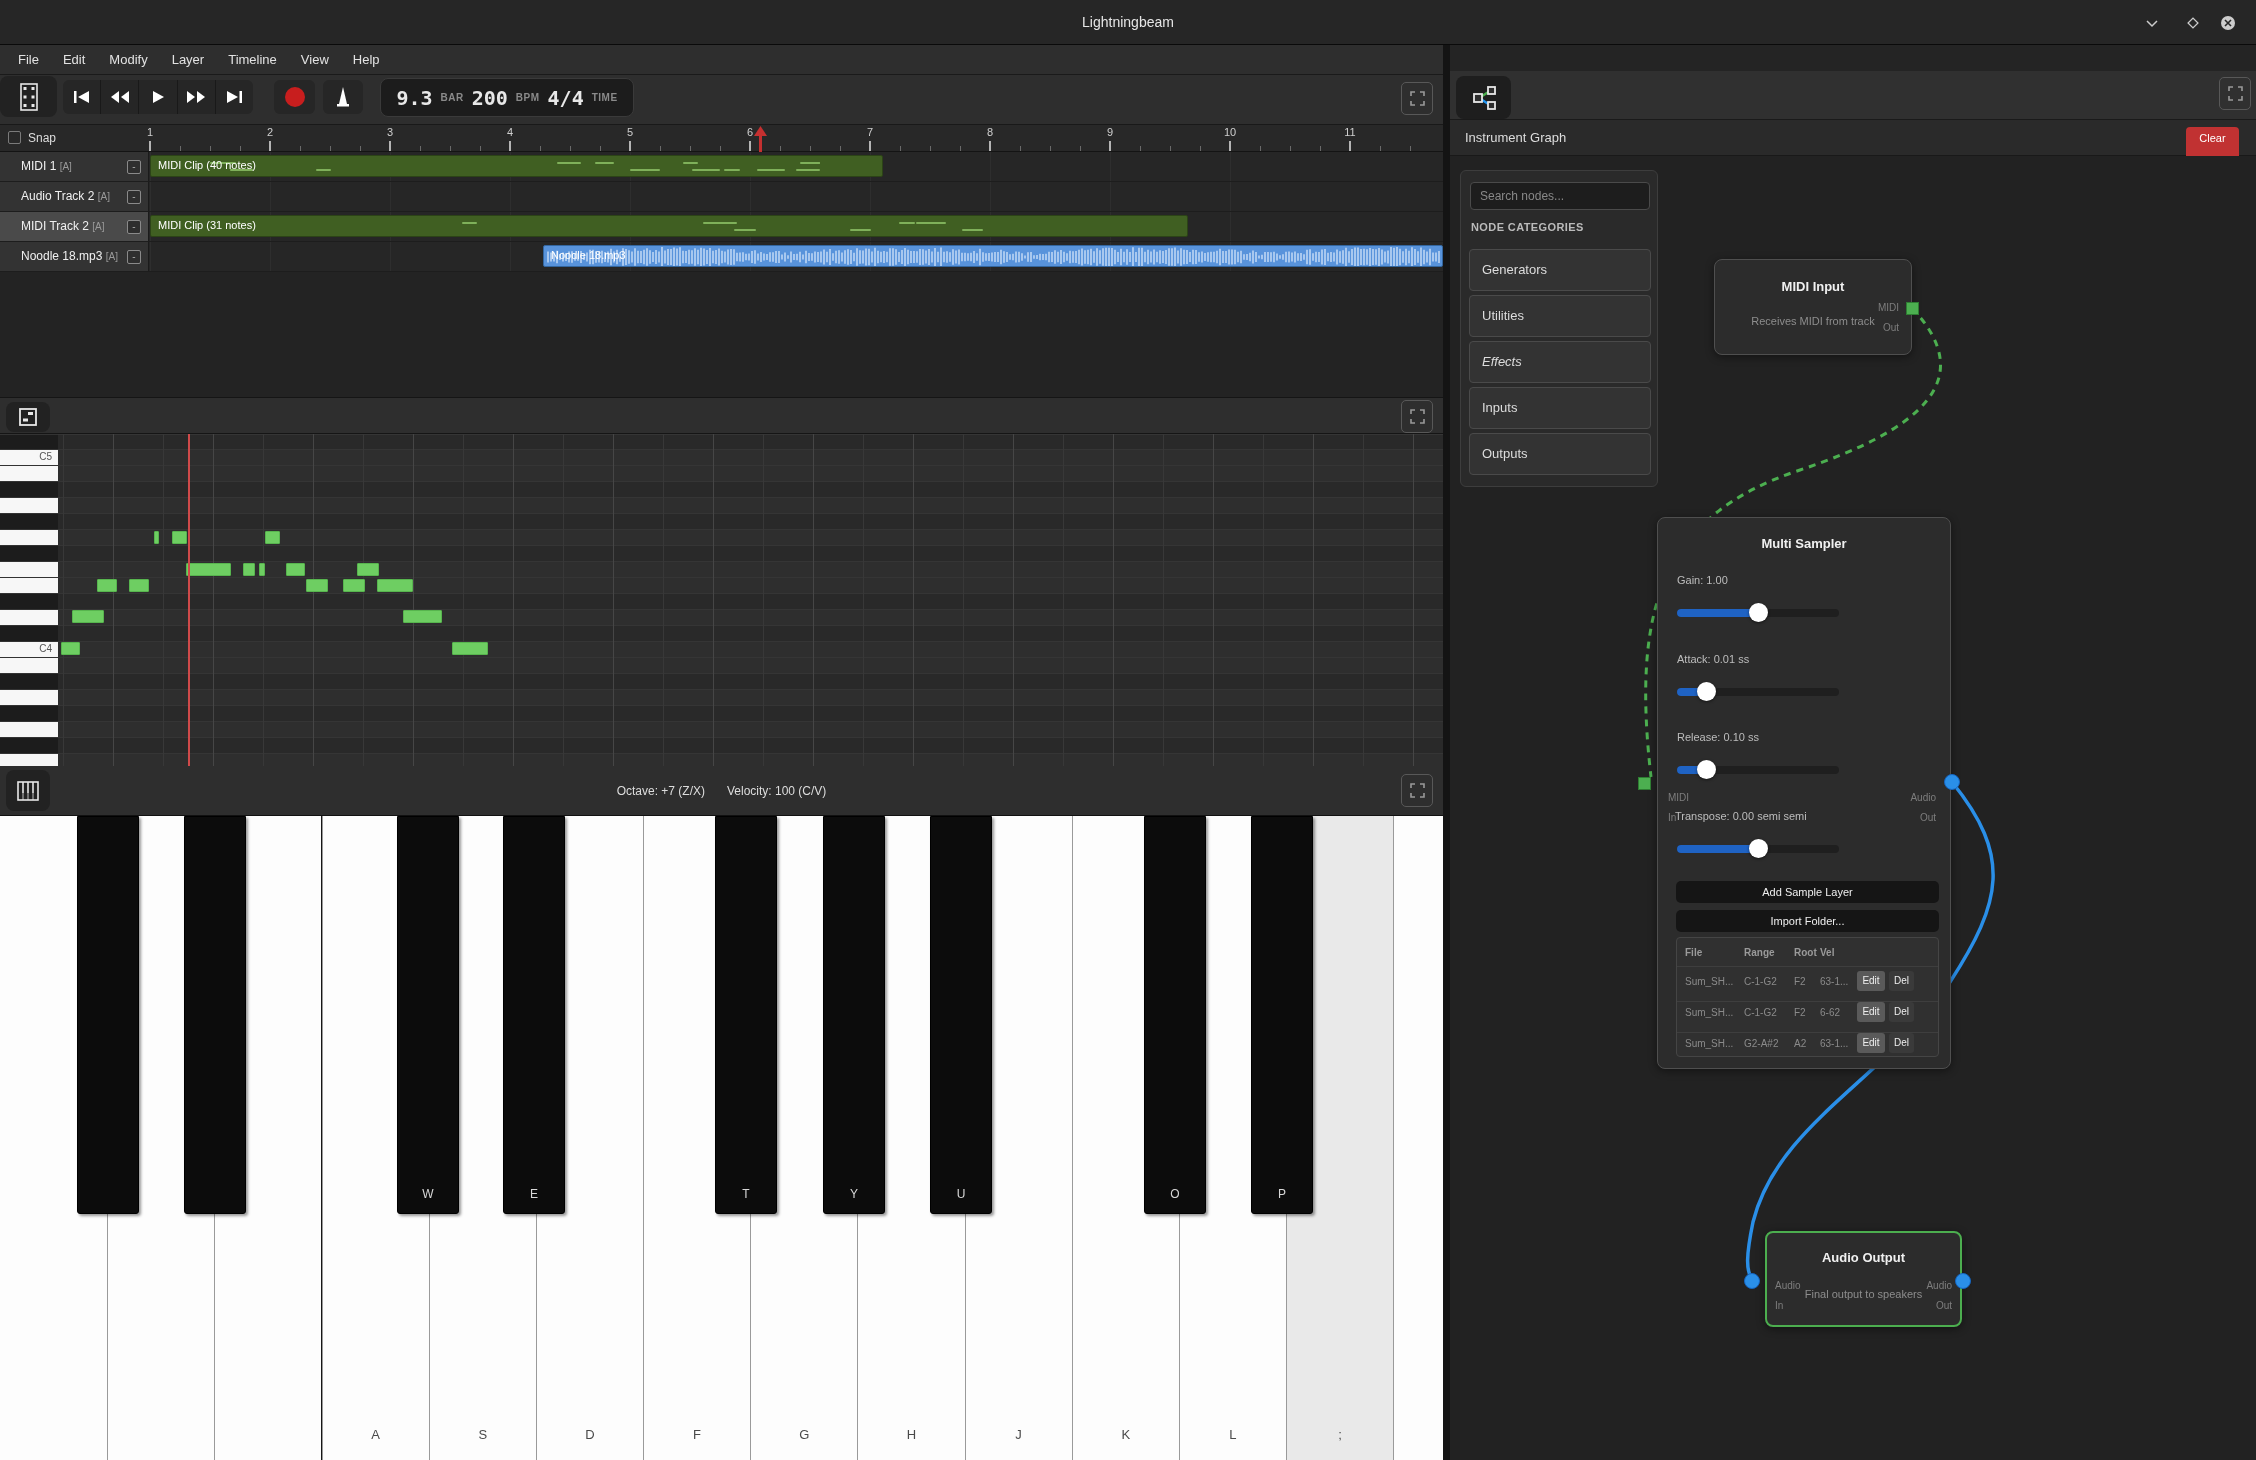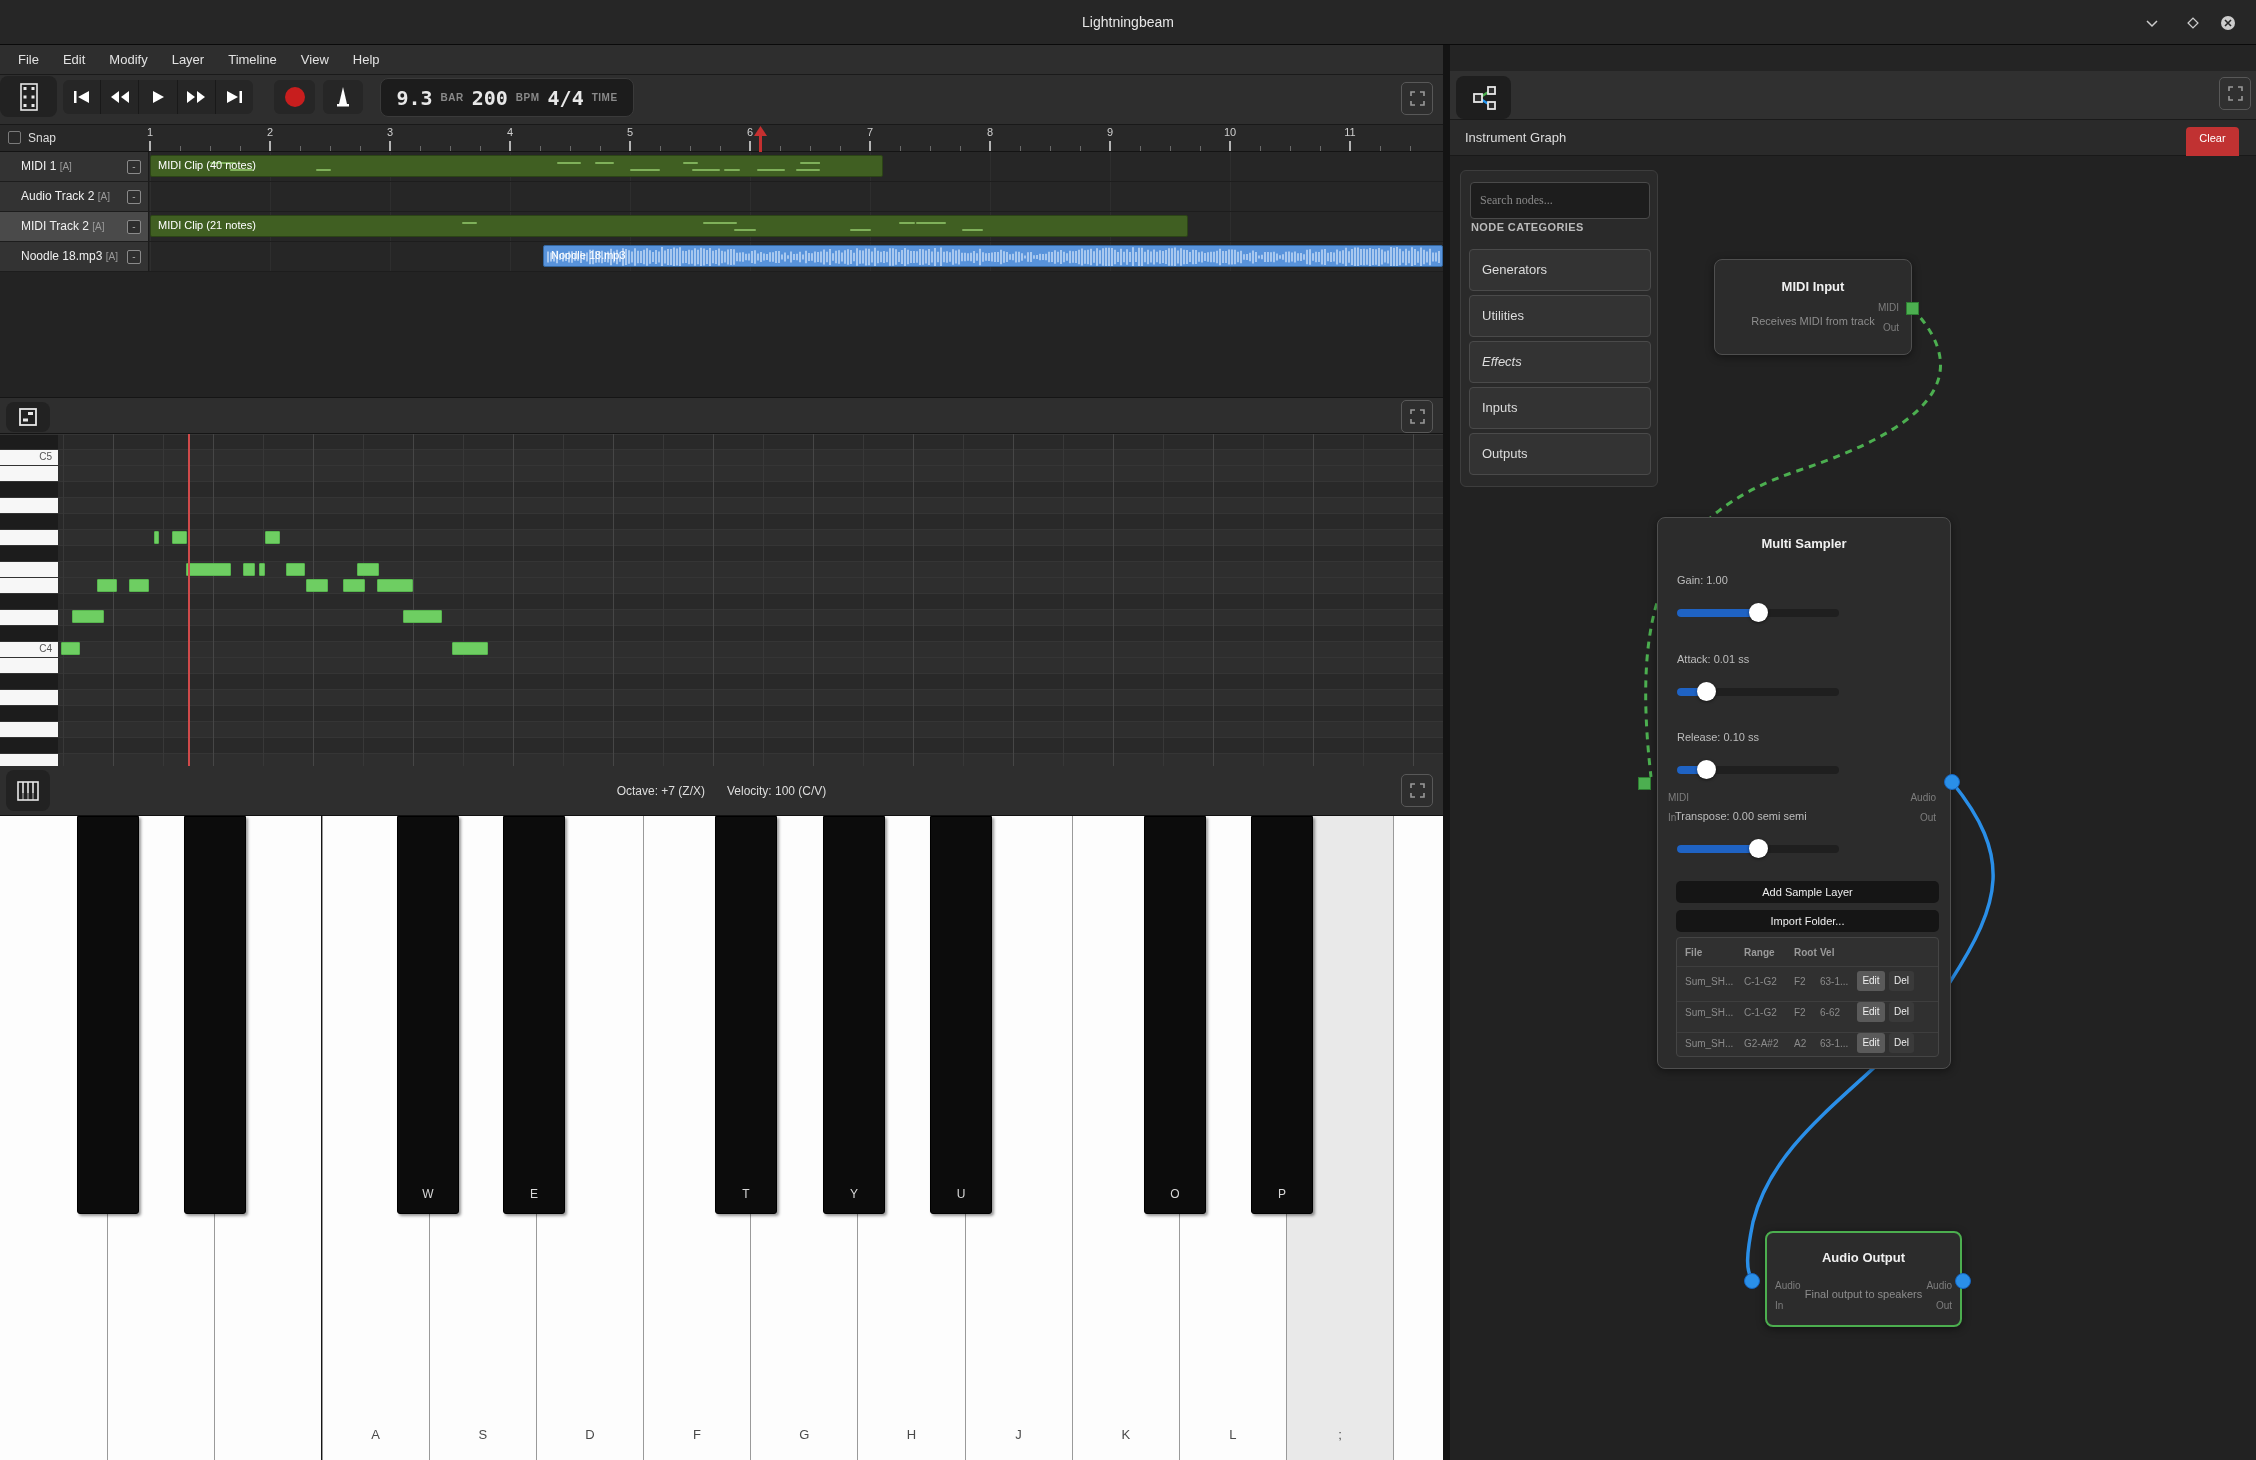--- a/index.html
+++ b/index.html
@@ -67,21 +67,21 @@
   
   .vdivider{position:absolute;left:1443px;top:45px;width:7px;height:1415px;background:#141414;}
   #right{position:absolute;left:1450px;top:45px;width:806px;height:1415px;background:#222;}
   .rtop{position:absolute;left:0;top:0;width:100%;height:26px;background:#242424;}
   .rtoolbar{position:absolute;left:0;top:26px;width:100%;height:49px;background:#303030;border-bottom:1px solid #1a1a1a;}
   .rheader{position:absolute;left:0;top:75px;width:100%;height:36px;background:#2a2a2a;border-bottom:1px solid #191919;}
   .rtitle{position:absolute;left:15px;top:0;line-height:36px;font-size:13px;color:#ddd;}
   .clearbtn{position:absolute;right:17px;top:7px;width:53px;height:36px;background:#c13232;border-radius:4px;color:#fff;font-size:11px;text-align:center;line-height:23px;}
   #canvas{position:absolute;left:0;top:111px;width:806px;height:1304px;background:#222;overflow:hidden;}
   .catpanel{position:absolute;left:10px;top:14px;width:198px;height:317px;background:#2a2a2a;border:1px solid #3d3d3d;border-radius:6px;}
-  .searchinput{position:absolute;left:9px;top:11px;width:180px;height:37px;background:#1d1d1d;border:1px solid #4a4a4a;border-radius:4px;color:#bbb;font-size:12px;padding:0 9px;outline:none;font-family:Liberation Serif, serif;}
+  .searchinput{position:absolute;left:9px;top:11px;width:180px;height:28px;background:#1d1d1d;border:1px solid #4a4a4a;border-radius:4px;color:#bbb;font-size:12px;padding:0 9px;outline:none;}
   .searchinput::placeholder{color:#888;}
   .catlabel{position:absolute;left:10px;top:50px;font-size:11px;font-weight:bold;color:#bbb;letter-spacing:.4px;}
   .catbtn{position:absolute;left:8px;width:182px;height:42px;background:#333;border:1px solid #4a4a4a;border-radius:4px;font-size:13px;color:#ddd;line-height:40px;padding-left:12px;}
   .node{position:absolute;background:#2c2c2c;border:1px solid #4f4f4f;border-radius:8px;box-shadow:0 2px 8px rgba(0,0,0,.45);}
   .node .ntitle{position:absolute;left:0;right:0;text-align:center;font-size:13px;font-weight:bold;color:#f0f0f0;}
   .node .nsub{position:absolute;left:0;right:0;text-align:center;font-size:11px;color:#8d8d8d;}
   .plab{position:absolute;font-size:10px;color:#7d7d7d;}
   .portsq{position:absolute;width:13px;height:13px;background:#4caf50;border:1px solid #2e7d32;z-index:3;}
   .portcirc{position:absolute;width:16px;height:16px;border-radius:50%;background:#2a8fe8;border:1px solid #1565c0;z-index:3;}
   .slabel{position:absolute;font-size:11px;color:#bdbdbd;}
@@ -345,21 +345,21 @@
             <div class="clip midi" style="left: 1px; width: 1038px;">
               <div class="dash" style="left: 765.391px; top: 6px; width: 29.7401px;"></div>
               <div class="dash" style="left: 552.323px; top: 6px; width: 22.3161px;"></div>
               <div class="dash" style="left: 566.987px; top: 6px; width: 19.3701px;"></div>
               <div class="dash" style="left: 811.364px; top: 13px; width: 20.3588px;"></div>
               <div class="dash" style="left: 698.617px; top: 13px; width: 21.1904px;"></div>
               <div class="dash" style="left: 566.684px; top: 6px; width: 15.5525px;"></div>
               <div class="dash" style="left: 582.799px; top: 13px; width: 22.1847px;"></div>
               <div class="dash" style="left: 310.812px; top: 6px; width: 15.4337px;"></div>
               <div class="dash" style="left: 747.95px; top: 6px; width: 16.1717px;"></div>
-              <div class="cliplabel">MIDI Clip (21 notes)</div>
+              <div class="cliplabel">MIDI Clip (31 notes)</div>
             </div>
           </div>
           <div class="tname">
             <div class="nm">MIDI Track 2 <span class="tag">[A]</span></div>
             <div class="mutebox">-</div>
           </div>
         </div>
         <div class="trow" style="top: 90px;">
           <div class="lane">
             <div class="laneline" style="left: 1px;"></div>

